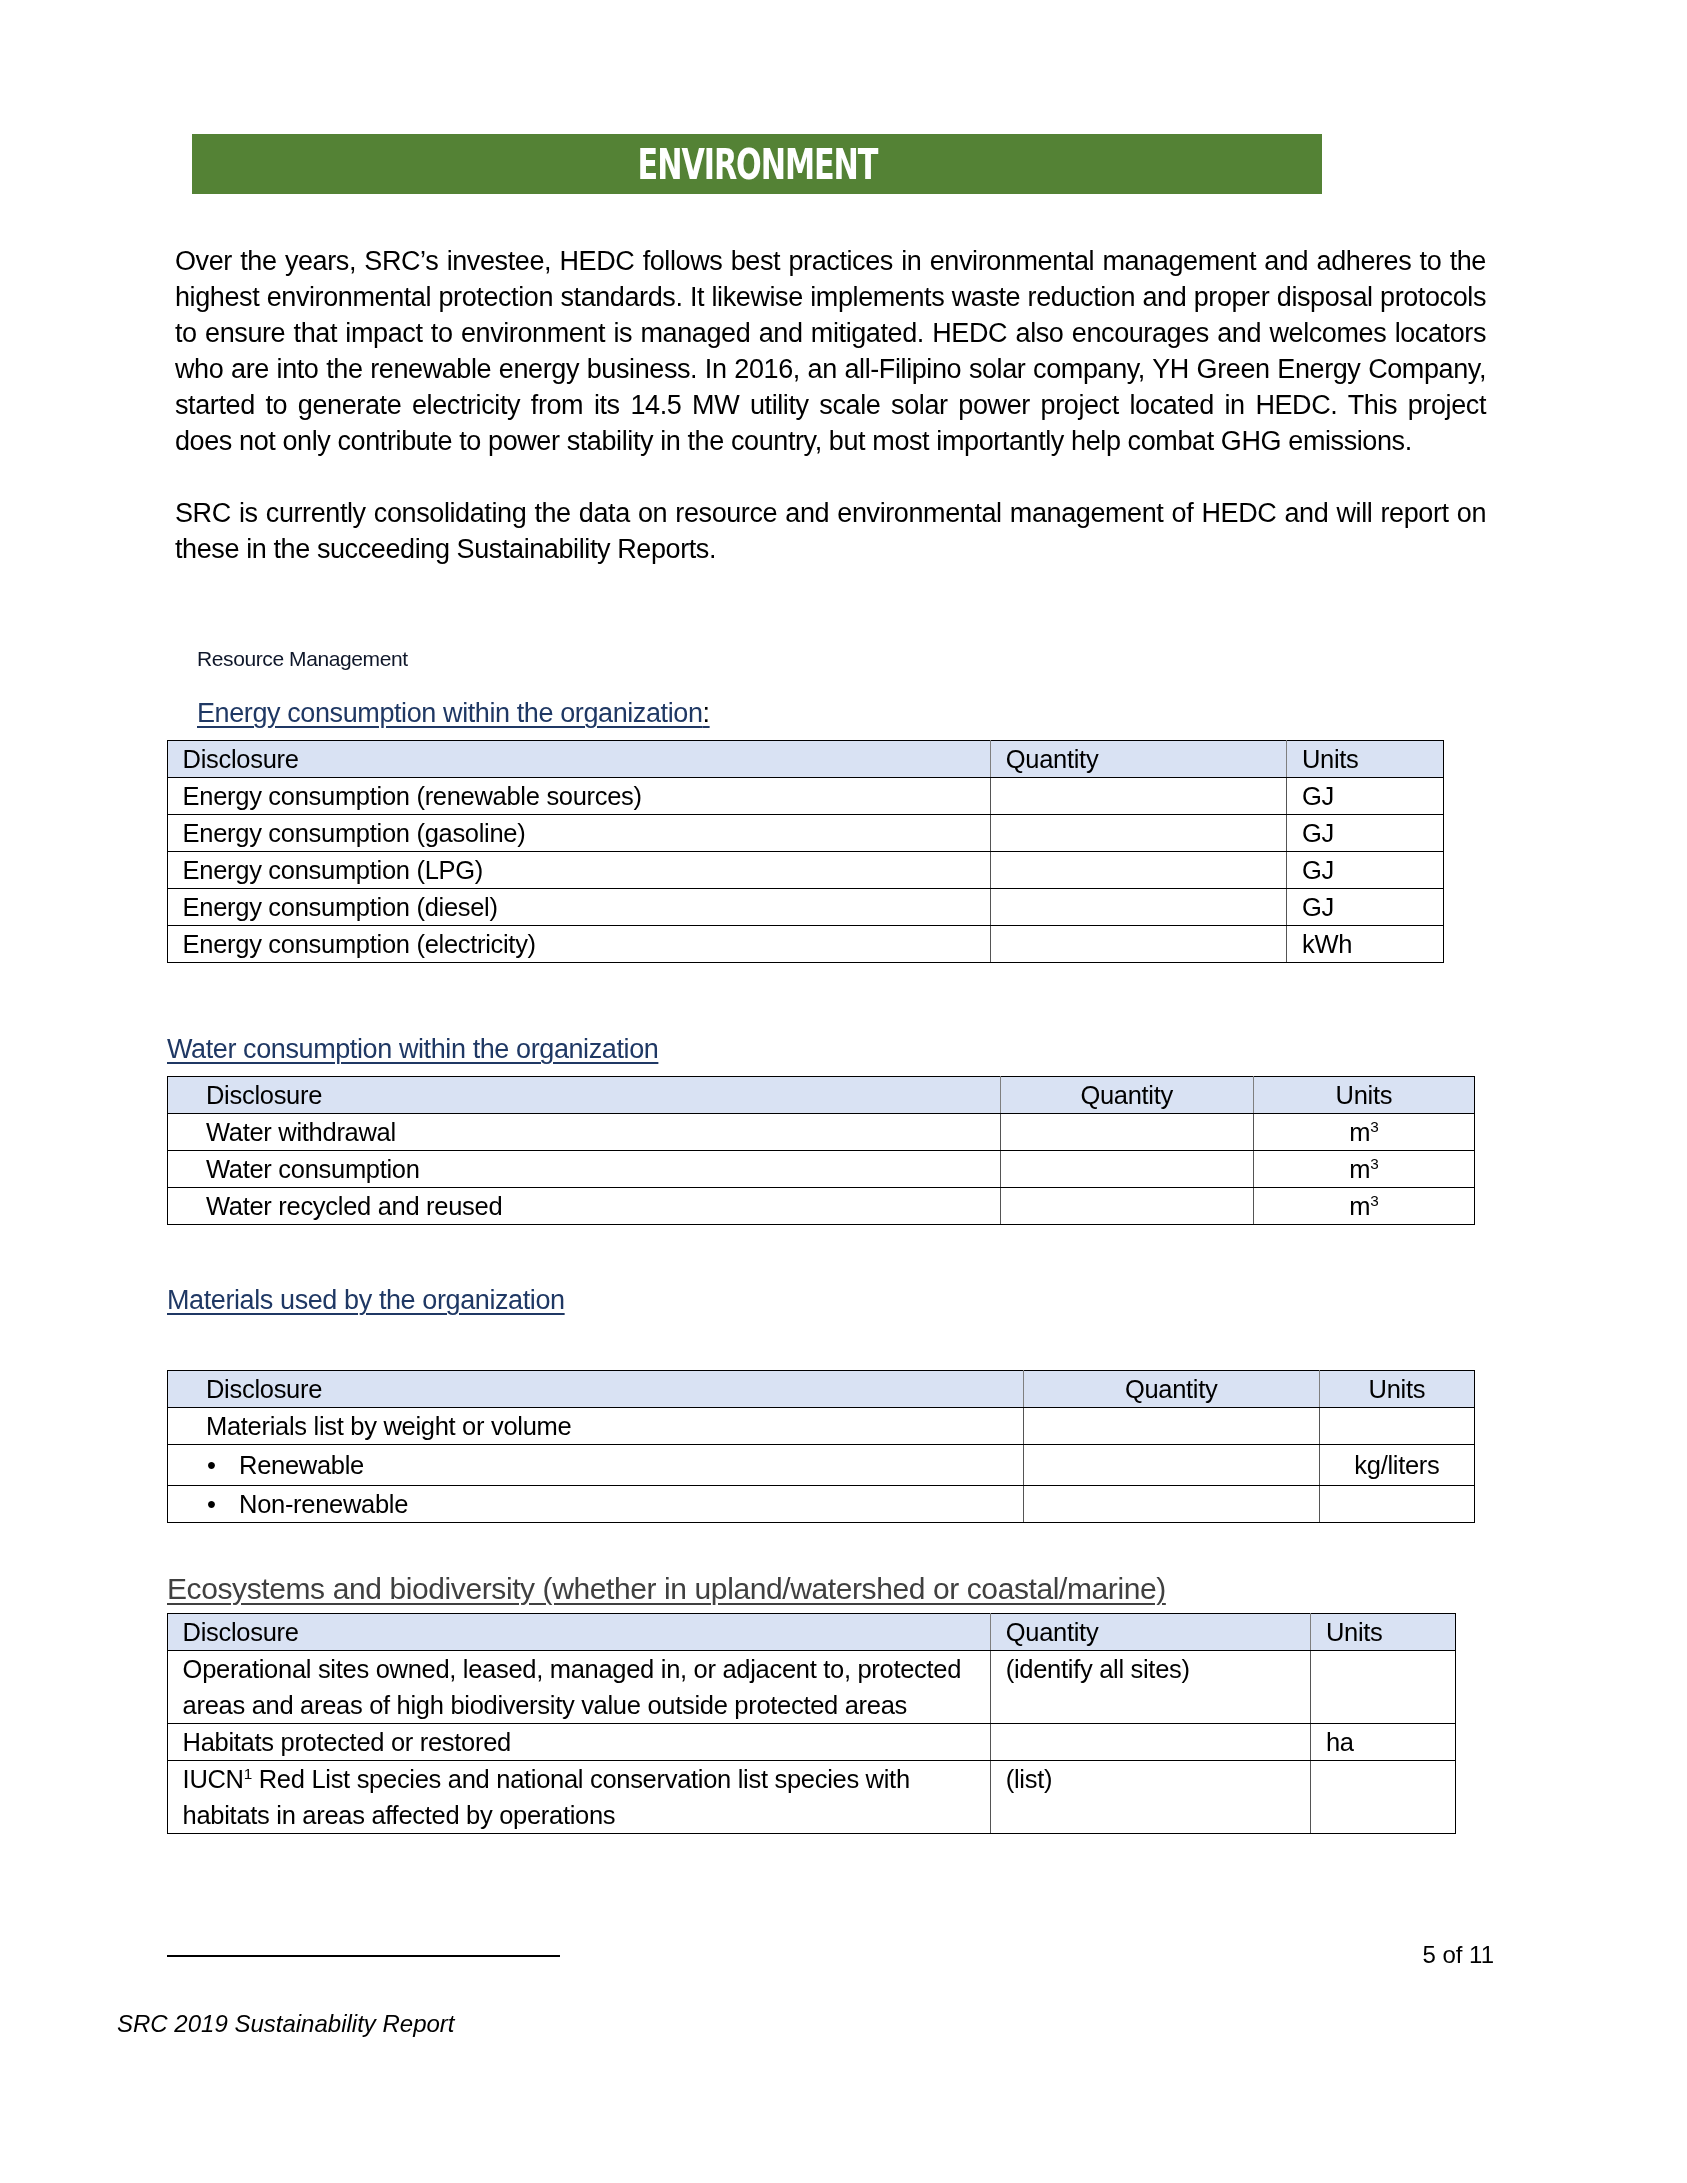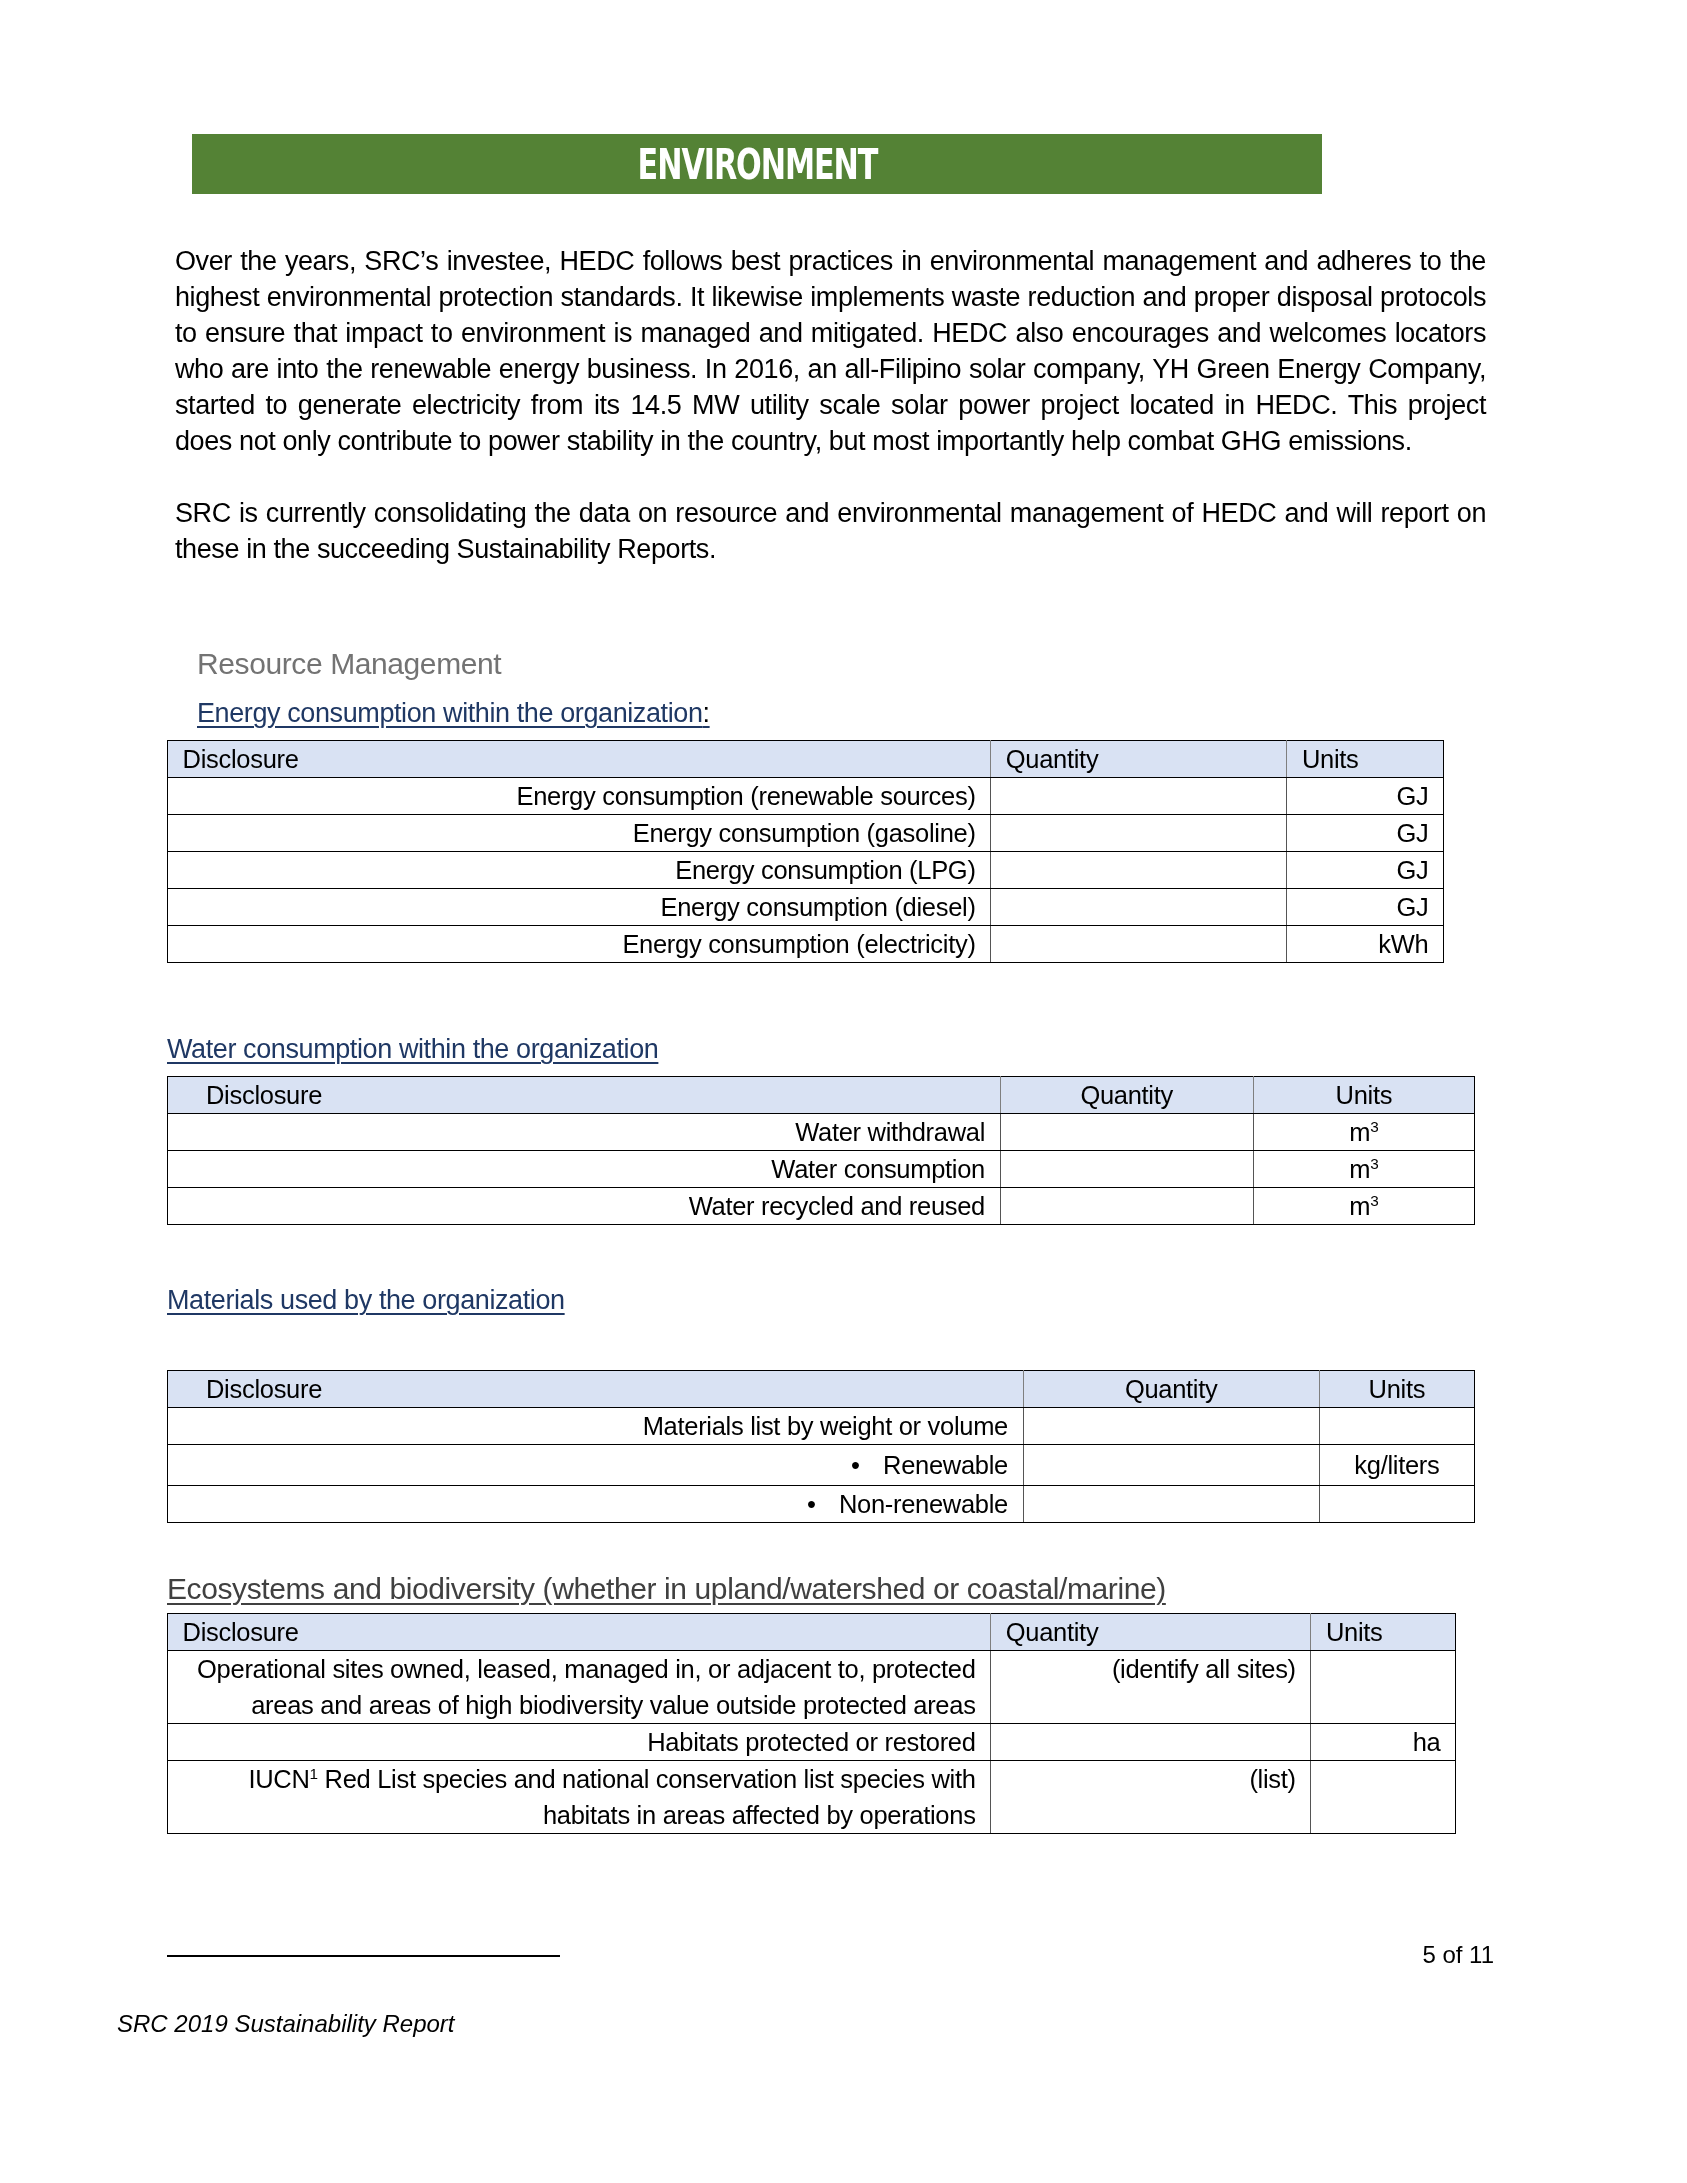--- a/index.html
+++ b/index.html
@@ -6,29 +6,29 @@
   body { width: 1687px; height: 2183px; position: relative; overflow: hidden;
          font-family: "Liberation Sans", sans-serif; color: #000; }
   .abs { position: absolute; }
   .banner { left: 192px; top: 134px; width: 1130px; height: 60px; background: #548235;
             display: flex; align-items: center; justify-content: center; }
   .banner span { color: #fff; font-family: "DejaVu Sans", sans-serif; font-weight: bold;
                  font-size: 42px; letter-spacing: -1.5px; transform: scaleX(0.72); display: inline-block; }
   .para { left: 167px; width: 1327px; font-size: 27px; line-height: 36px; text-align: justify;
           letter-spacing: -0.4px; }
   .para p { margin: 8px; }
-  .h2 { color: #737373; font-size: 30px; letter-spacing: -0.4px; }
+  .h2 { color: #0f172a; font-size: 21px; letter-spacing: -0.4px; }
   .h3 { color: #1f3864; font-size: 27px; text-decoration: underline; letter-spacing: -0.4px;
         text-decoration-thickness: 2.2px; text-underline-offset: 3.6px; }
   .h3 .plain { text-decoration: none; color: #000; }
   table { position: absolute; border-collapse: collapse; font-size: 25.5px; letter-spacing: -0.3px; }
   td, th { border: 1.8px solid #000; padding: 0 14.6px; vertical-align: top; line-height: 36px;
            text-align: left; }
   th { background: #d9e2f3; font-weight: normal; border-right: 1.1px solid #7f7f7f; }
-  td { border-left: 1.1px solid #555; border-right: 1.1px solid #555; text-align: right; }
+  td { border-left: 1.1px solid #555; border-right: 1.1px solid #555; }
   td:first-child, th:first-child { border-left: 1.8px solid #000; }
   td:last-child, th:last-child { border-right: 1.8px solid #000; }
   .center { text-align: center; }
   .indent { padding-left: 38px; }
   .bullet { padding-left: 73px; }
   .bullet::before { content: "\2022"; margin-left: -34px; margin-right: 23.4px; }
   sup { font-size: 60%; line-height: 0; }
   .fnline { left: 167px; top: 1955px; width: 393px; height: 2.2px; background: #000; }
   .pagenum { right: 193px; top: 1941px; font-size: 24px; }
   .footer { left: 117px; top: 2010px; font-size: 24px; font-style: italic; }

